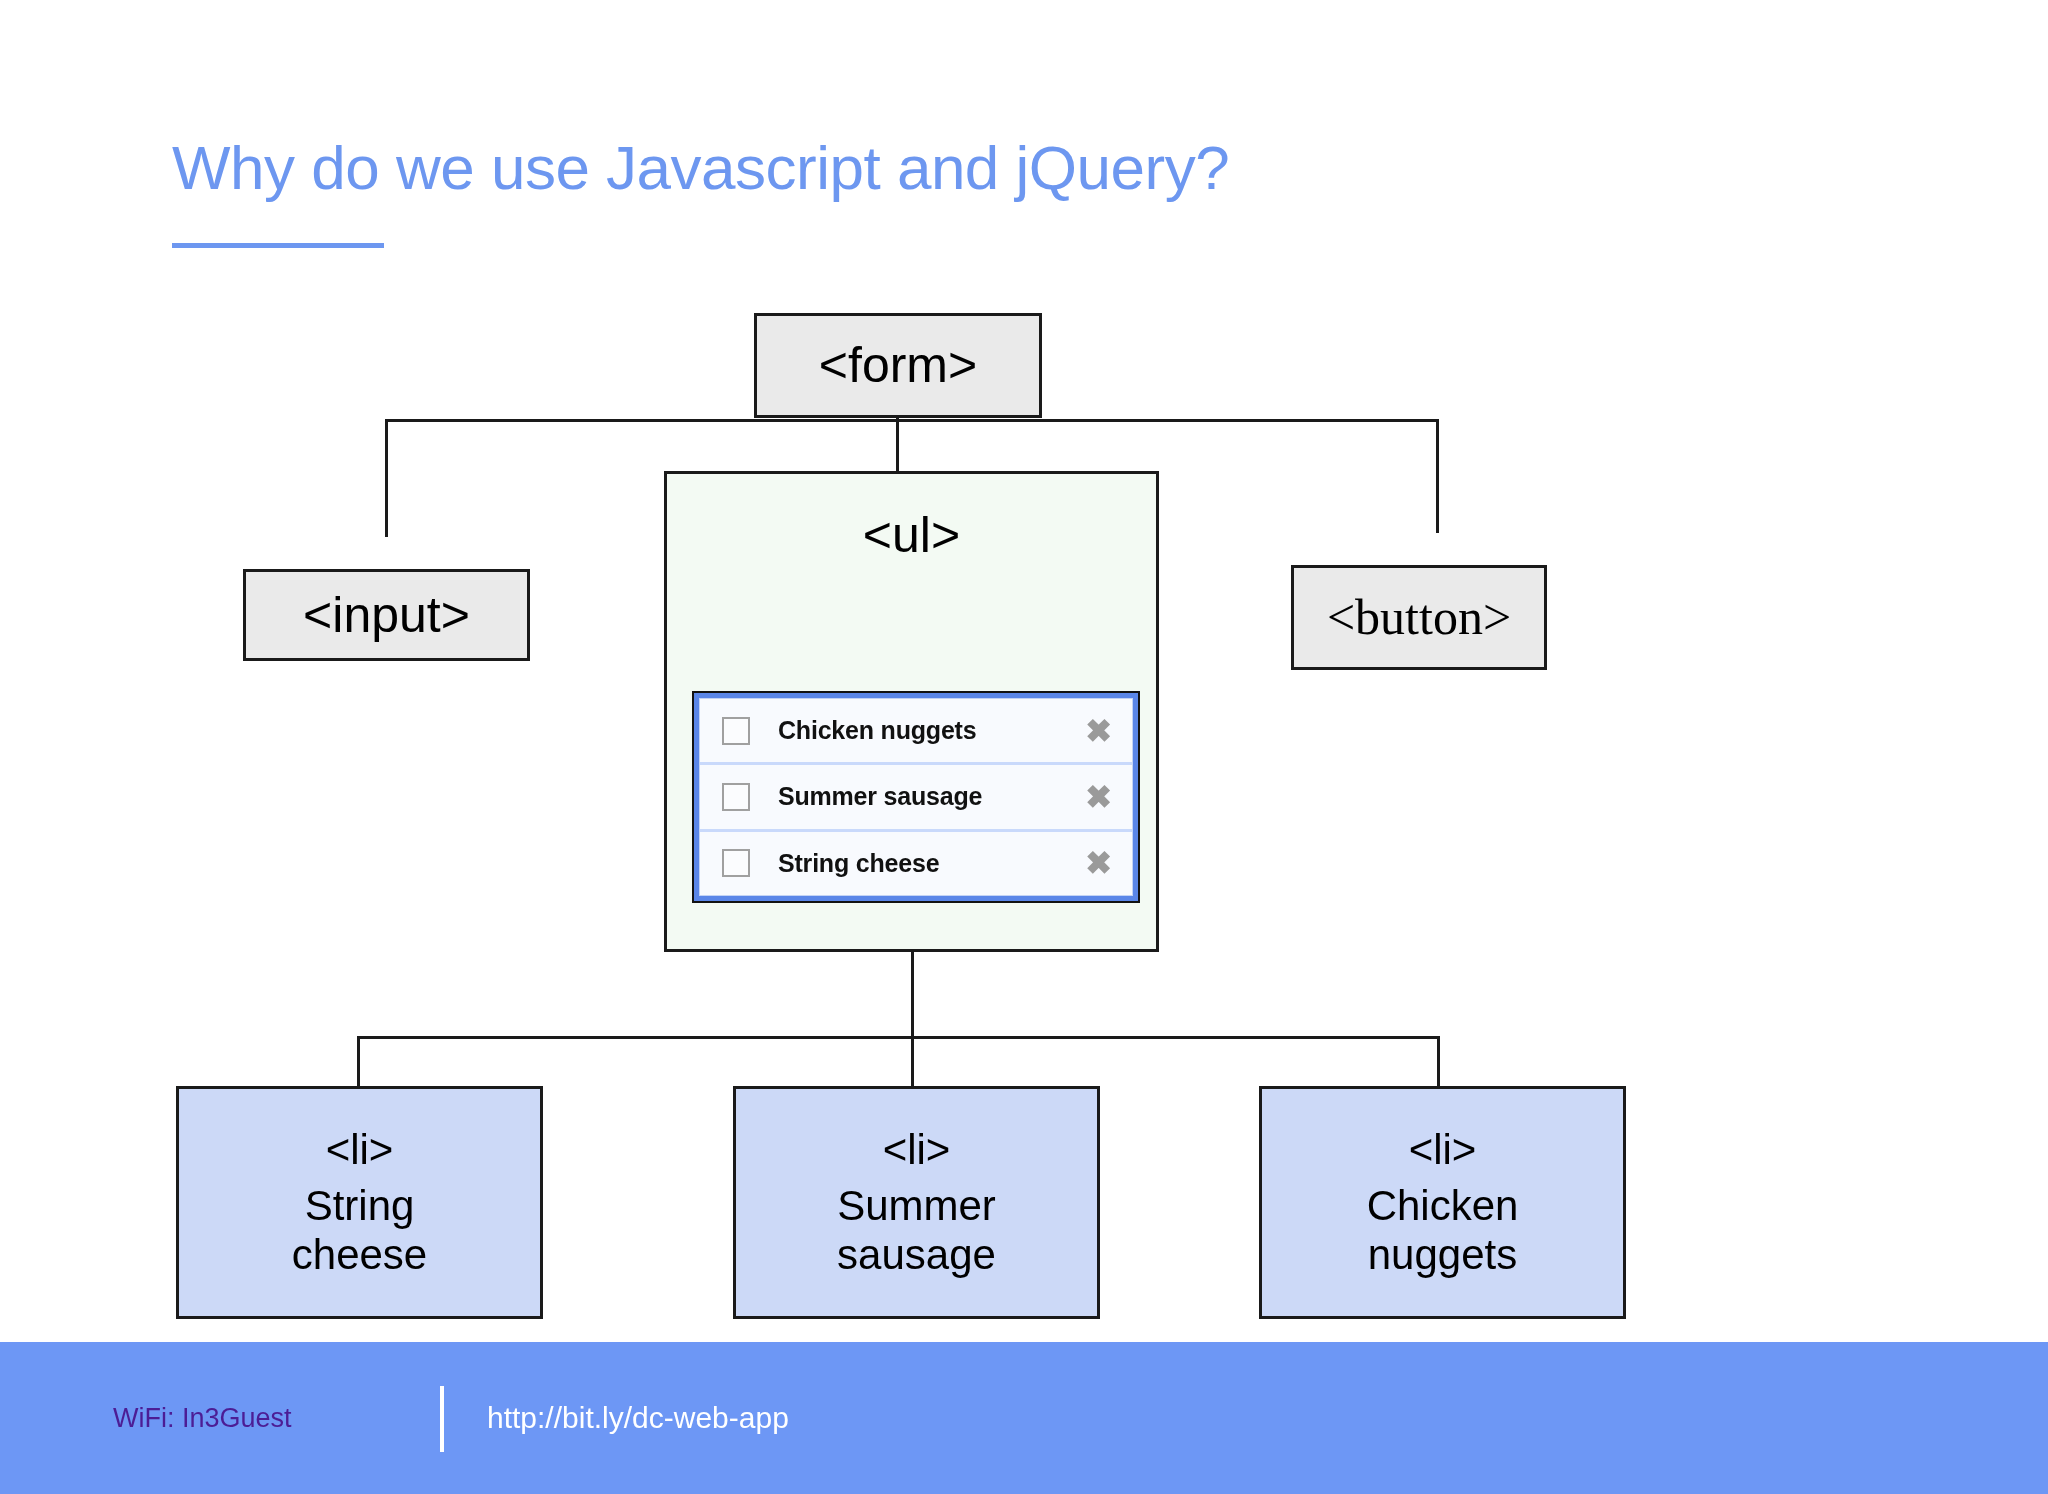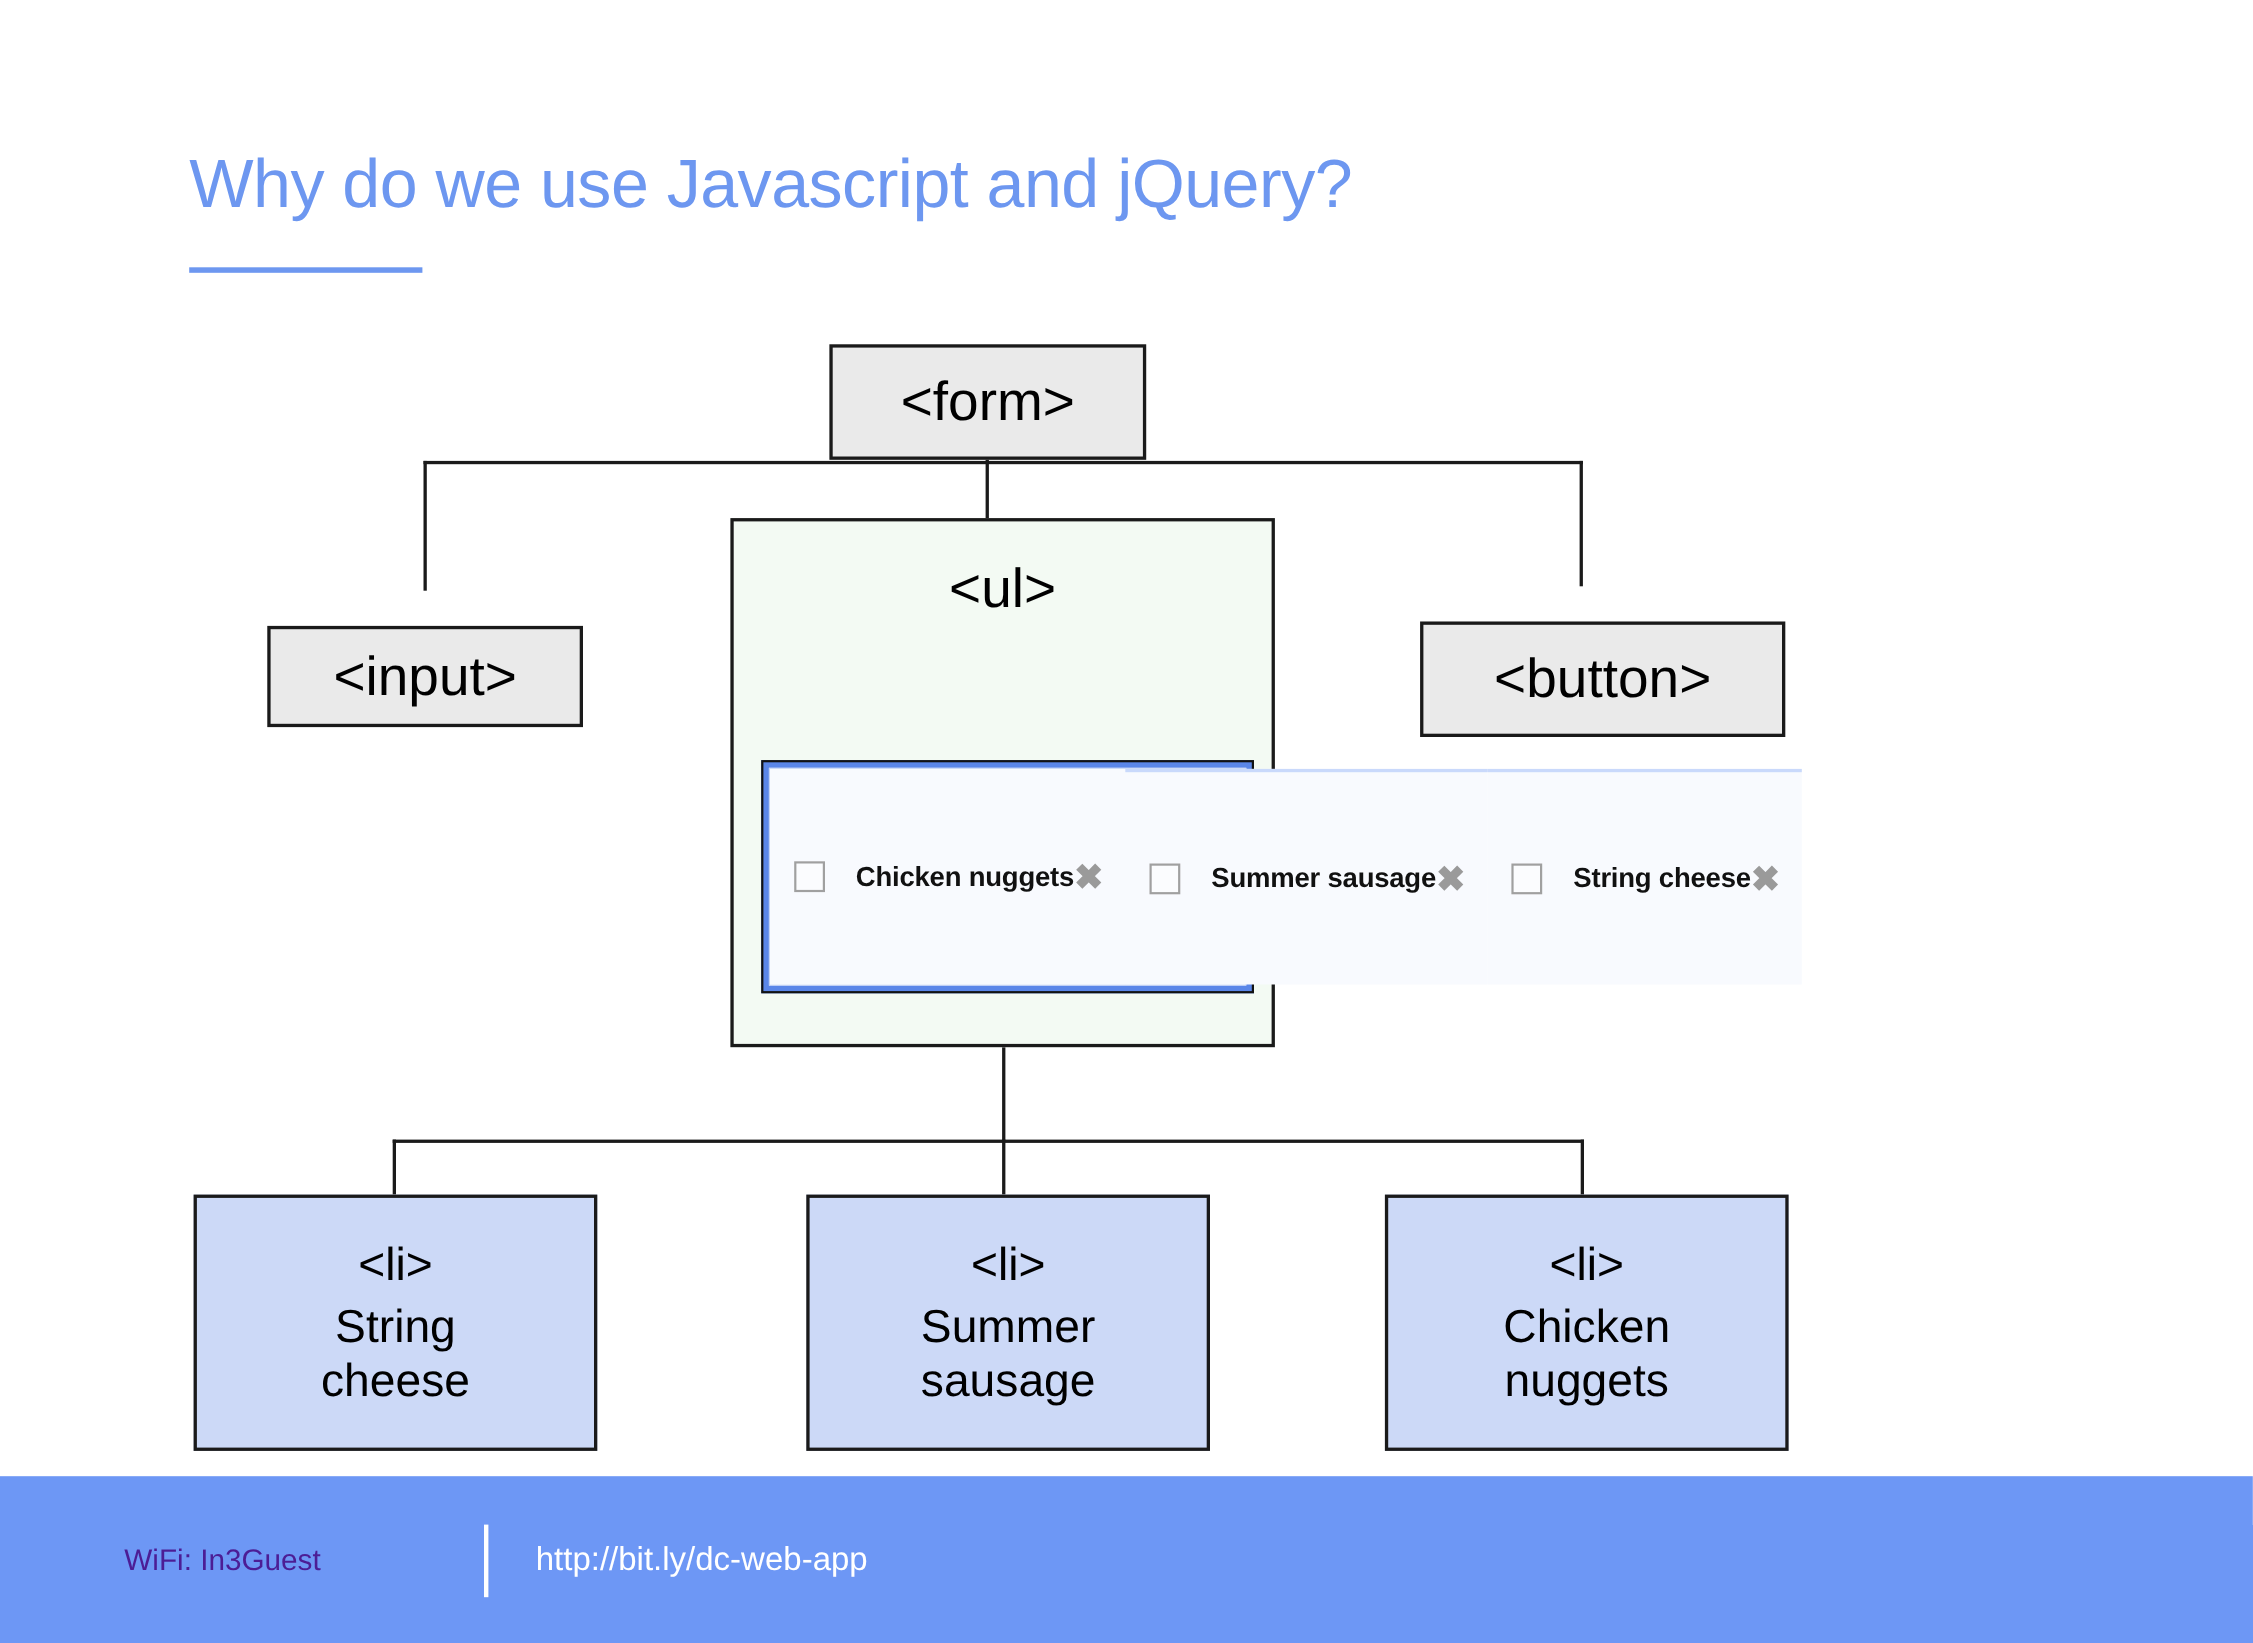--- a/index.html
+++ b/index.html
@@ -58,22 +58,23 @@
     left: 754px; top: 281px; width: 288px; height: 105px;
     font-size: 50px;
   }
   
   #node-input {
     left: 243px; top: 537px; width: 287px; height: 92px;
     font-size: 50px;
   }
   
   #node-button {
-    left: 1291px; top: 533px; width: 332px; height: 105px;
-    font-size: 50px;
+    left: 1291px; top: 533px; width: 256px; height: 105px;
+    font-size: 50px;
+    font-family: Liberation Serif, serif;
   }
   
   #node-ul {
     left: 664px; top: 471px; width: 495px; height: 481px;
     justify-content: flex-start;
     padding-top: 32px;
     font-size: 50px;
   }
   #node-ul .ul-tag { display:block; }
   #node-ul .ul-name { display:block; margin-top: 14px; }
@@ -104,21 +105,21 @@
     background: #5a86e8;
     padding: 5px;
   }
   #shopping-widget-inner {
     width: 100%;
     height: 100%;
     box-sizing: border-box;
     border: 1px solid #c3d3f5;
     background: #f7f9fe;
     display: flex;
-    flex-direction: row;
+    flex-direction: column;
   }
   .sl-row {
     flex: 1 1 0;
     display: flex;
     align-items: center;
     padding: 0 14px 0 22px;
     box-sizing: border-box;
     background: #f8fafe;
     position: relative;
   }

